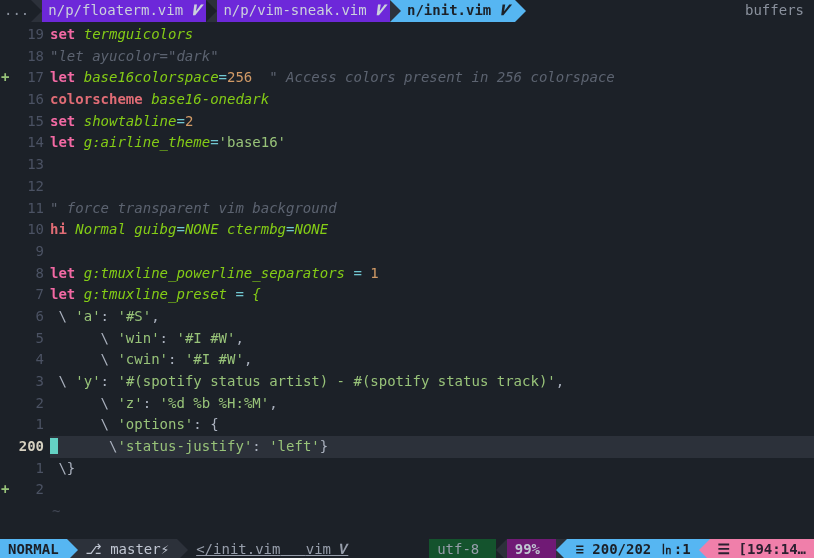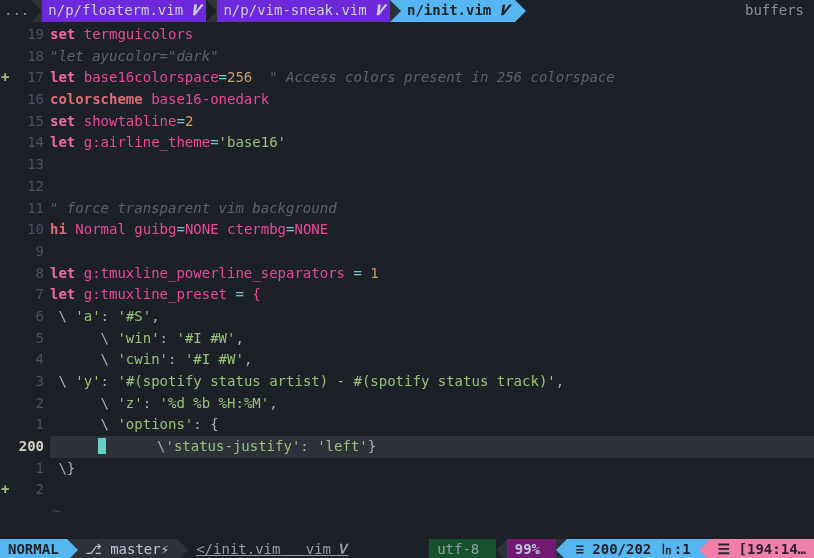--- a/index.html
+++ b/index.html
@@ -34,27 +34,27 @@
   .editor { display: flex; padding-top: 2px; }
   .gutter-sign { width: 14px; }
   .gutter-sign .plus { color:#98c379; font-weight:bold; padding-left:1px; }
   .gutter-num { width: 36px; text-align: right; color: #4b5263; padding-right: 6px; }
   .gutter-num .rel0 { color:#d6d1c1; font-weight:bold; }
   .code { flex: 1; }
   .code .line { white-space: pre; }
 
   .kw { color:#f269a3; font-weight:bold; }
   .kw-red { color:#e06c75; font-weight:bold; }
-  .ident { color:#ec4899; }
+  .ident { color:#84cc16;font-style:italic; }
   .op { color:#71c7d1; }
   .num { color:#d19a66; }
   .str { color:#98c379; }
   .comment { color:#5c6370; font-style: italic; }
   .cursor { background:#64d1c4; color:#1c2128; }
-  .cl-bg { background:#2c313a; display:inline-block; width:100%;padding-left:48px; }
+  .cl-bg { background:#2c313a; display:inline-block; width:100%; }
   .tilde { color:#3f4552; padding-left:2px; }
 
   .statusline { display:flex; height:22px; align-items:center; font-weight:bold; margin-top:16px; }
   .seg { display:flex; align-items:center; padding:0 8px; white-space:pre; }
   .mode { background:#56b6f2; color:#1b1f26; }
   .branch { background:#2c313a; color:#c0c6d2; font-weight:normal; }
   .file { background:#1c2128; color:#979eab; font-weight:normal;text-decoration:underline; }
   .enc { background:#14532d; color:#979eab; font-weight:normal; }
   .pos1 { background:#701a75; color:#c0c6d2; }
   .pos2 { background:#56b6f2; color:#1b1f26; }

